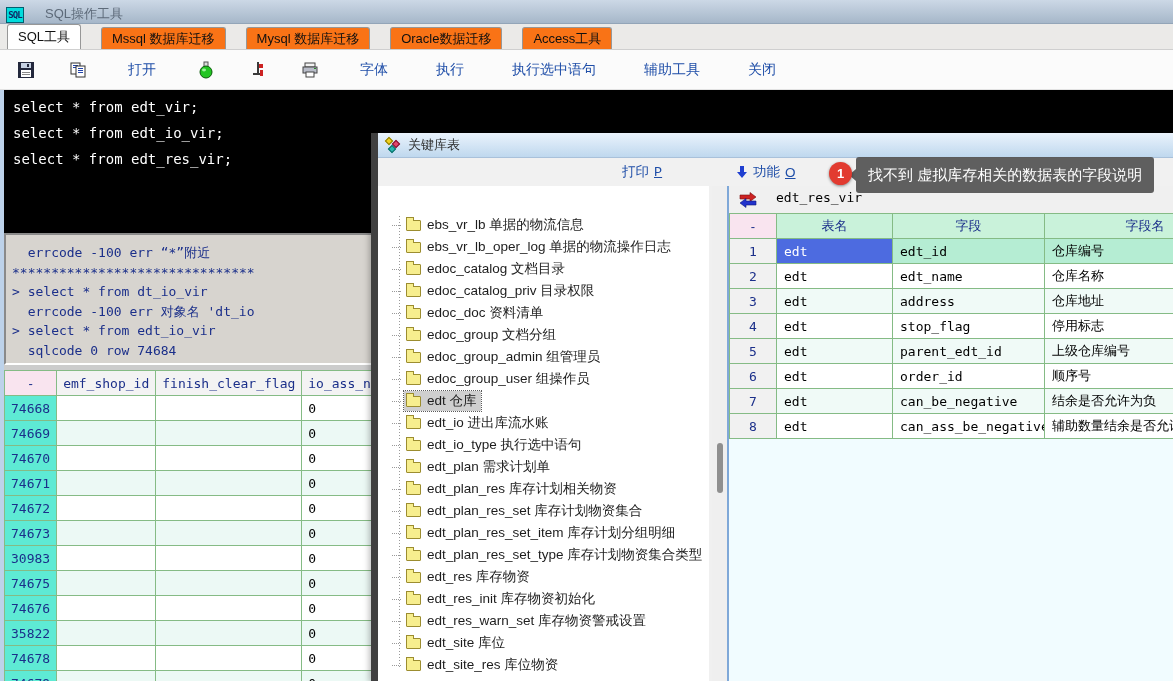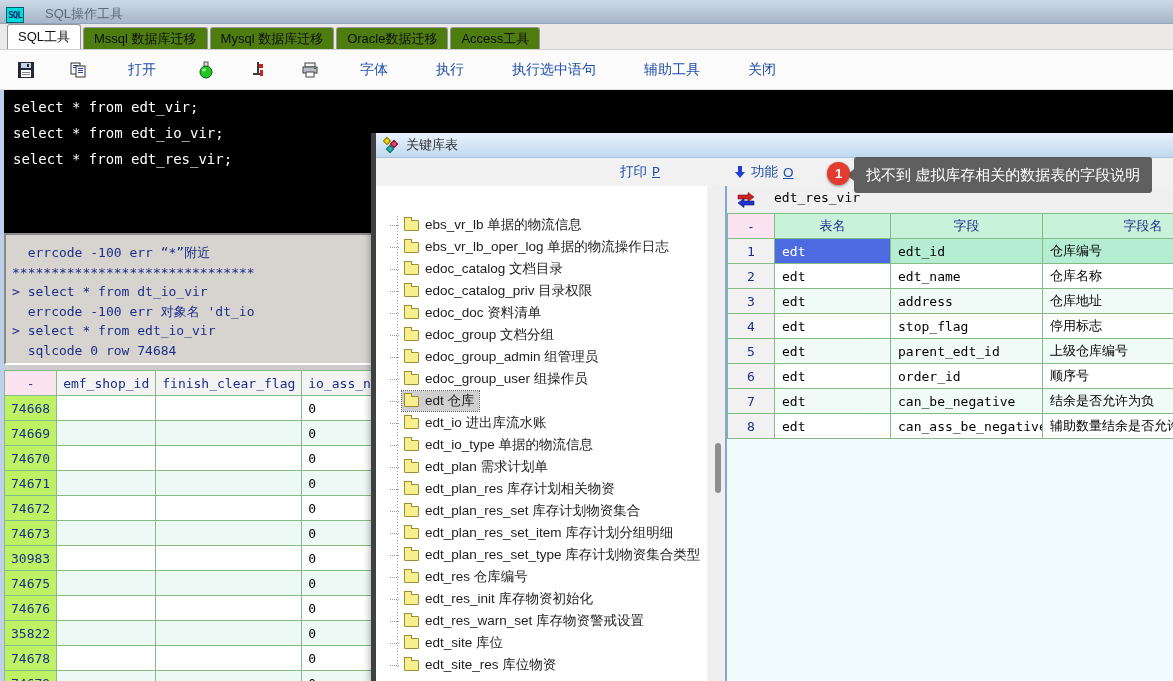--- a/index.html
+++ b/index.html
@@ -9,23 +9,23 @@
   
   .titlebar { position:absolute; left:0; top:0; width:1173px; height:24px;
     background:linear-gradient(#ccd8e6,#a6b7c9); display:flex; align-items:flex-end;
     padding-left:6px; border-bottom:1px solid #93a5b8; }
   .app-icon { width:18px; height:16px; background:#00dcdc; border:1px solid #005f6f;
     color:#102a66; font:bold 9px/14px "DejaVu Sans Mono",monospace; text-align:center; letter-spacing:-1px; }
   .title-text { margin-left:21px; color:#5d6a79; font-size:13px; }
 
   .tabbar { position:absolute; left:0; top:24px; width:1173px; height:26px;
     background:#ebeae8; border-bottom:1px solid #cfcfcf; display:flex; align-items:flex-end;
-    padding-left:7px; gap:2px; }
+    padding-left:7px; gap:20px; }
   .tab { height:22px; line-height:21px; padding:0 10px; font-size:13px; color:#101010;
-    background:#4d7c0f; border:1px solid #979797; border-bottom:none; border-radius:3px 3px 0 0;
+    background:#f97316; border:1px solid #979797; border-bottom:none; border-radius:3px 3px 0 0;
     white-space:nowrap; cursor:default; }
   .tab.active { background:#ffffff; height:25px; line-height:24px; }
 
   .toolbar { position:absolute; left:0; top:50px; width:1173px; height:40px; background:#fbfbfb;
     border-bottom:1px solid #e2e2e2; display:flex; align-items:center; gap:0; }
   .tool { display:flex; align-items:center; justify-content:center; cursor:pointer;text-align:right; }
   .tool.icon-btn { width:52px; }
   .tool.text-btn { color:#1f4ea8; font-size:14px; padding:0 24px; white-space:nowrap; }
 
   
@@ -40,28 +40,28 @@
     padding:8px 6px; white-space:pre; overflow:hidden; }
   .grid-strip { position:absolute; left:4px; top:365px; width:371px; height:5px; background:#cccccc; }
 
   .grid-wrap { position:absolute; left:4px; top:370px; width:371px; height:311px; background:#fff; overflow:hidden; }
   table.datagrid { border-collapse:collapse; table-layout:fixed; }
   .datagrid th, .datagrid td { border:1px solid #85bb85; height:25px; padding:0 6px;
     white-space:nowrap; overflow:hidden; font-size:13px; }
   .datagrid th { font-weight:normal; color:#1b2f8a; background:#f3f3f3; text-align:center;
     font-family:"DejaVu Sans Mono",monospace; }
   .datagrid th.corner { background:#f9e4ef; font-family:"Liberation Sans",sans-serif; }
-  .datagrid td.rownum { background:#bef264; color:#1b2f8a; text-align:center;
+  .datagrid td.rownum { background:#5eead4; color:#1b2f8a; text-align:center;
     font-family:"DejaVu Sans Mono",monospace; }
   .datagrid td.data { background:#fff; color:#000; font-family:"DejaVu Sans Mono",monospace; }
   .datagrid tr:nth-child(even) td.data { background:#ecf9f5; }
 
   
   .dialog { position:absolute; left:371px; top:133px; width:802px; height:548px;
-    background:#f0f0f0; border-left:5px solid #404040; box-shadow:-2px 2px 6px rgba(0,0,0,.25); }
+    background:#f0f0f0; border-left:7px solid #404040; box-shadow:-2px 2px 6px rgba(0,0,0,.25); }
   .dlg-title { height:25px; background:linear-gradient(#eaf3fc,#bfd8ee);
     border-bottom:1px solid #a9c1da; display:flex; align-items:center; padding-left:7px;
     font-size:13px; color:#2e2e2e; }
   .dlg-icon { width:17px; height:16px; position:relative; margin-right:6px; }
   .dlg-icon i { position:absolute; width:6px; height:6px; transform:rotate(45deg); }
   .dlg-icon .d1 { left:1px; top:1px; background:#f2d21f; border:1px solid #8a7a00; }
   .dlg-icon .d2 { left:8px; top:4px; background:#e3486b; border:1px solid #7d1030; }
   .dlg-icon .d3 { left:4px; top:9px; background:#2ab8b0; border:1px solid #0c6b66; }
   .dlg-menubar { position:relative; height:28px; background:#f1f1f1; font-size:13.5px; color:#1f4ea8; }
   .menu-item { position:absolute; top:5px; display:flex; align-items:center; gap:5px; cursor:pointer; white-space:nowrap; }
@@ -430,21 +430,21 @@
             <span class="node">
               <span class="folder-icon"></span>
               <span>edt_io 进出库流水账</span>
             </span>
           </div>
 
           <div class="tree-item">
             <span class="dash"></span>
             <span class="node">
               <span class="folder-icon"></span>
-              <span>edt_io_type 单据的物流信息</span>
+              <span>edt_io_type 执行选中语句</span>
             </span>
           </div>
 
           <div class="tree-item">
             <span class="dash"></span>
             <span class="node">
               <span class="folder-icon"></span>
               <span>edt_plan 需求计划单</span>
             </span>
           </div>
@@ -478,21 +478,21 @@
             <span class="node">
               <span class="folder-icon"></span>
               <span>edt_plan_res_set_type 库存计划物资集合类型</span>
             </span>
           </div>
 
           <div class="tree-item">
             <span class="dash"></span>
             <span class="node">
               <span class="folder-icon"></span>
-              <span>edt_res 仓库编号</span>
+              <span>edt_res 库存物资</span>
             </span>
           </div>
 
           <div class="tree-item">
             <span class="dash"></span>
             <span class="node">
               <span class="folder-icon"></span>
               <span>edt_res_init 库存物资初始化</span>
             </span>
           </div>

